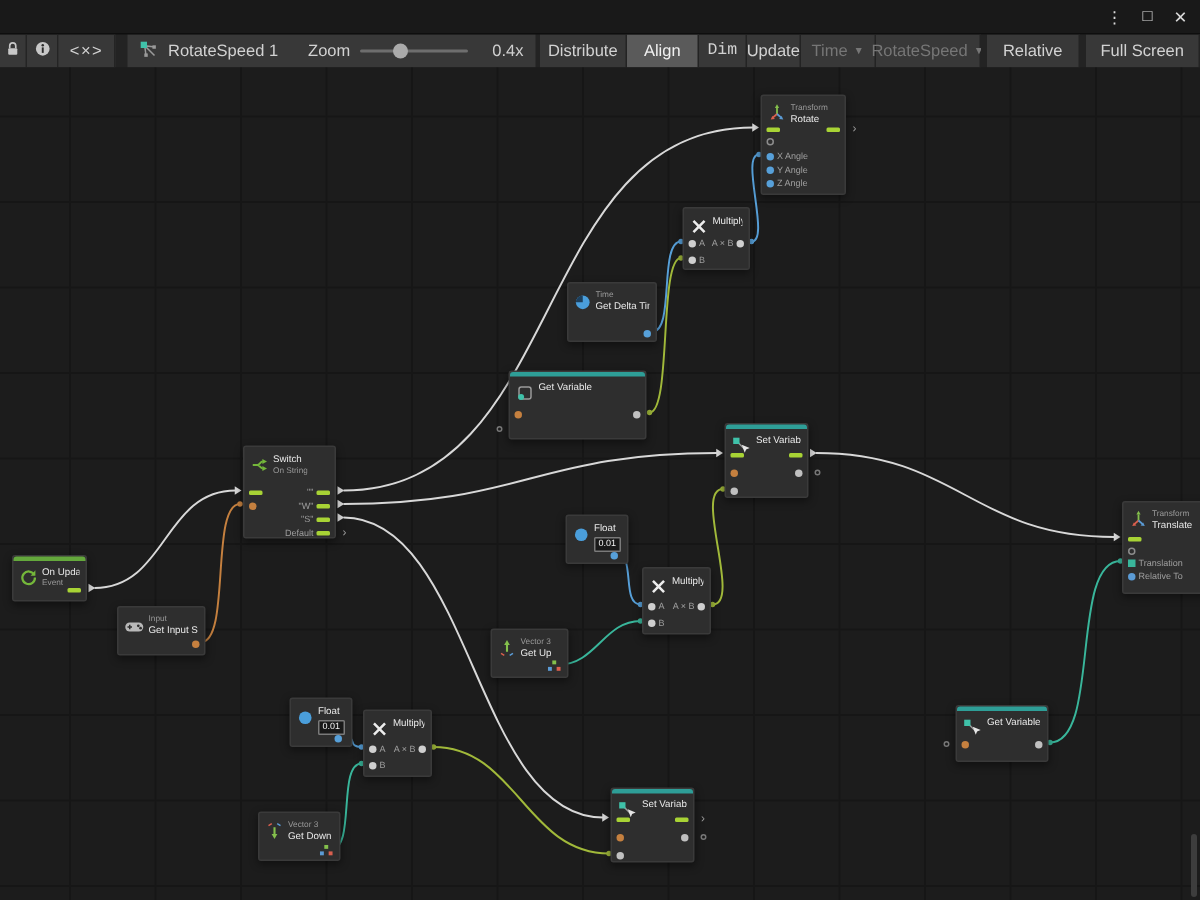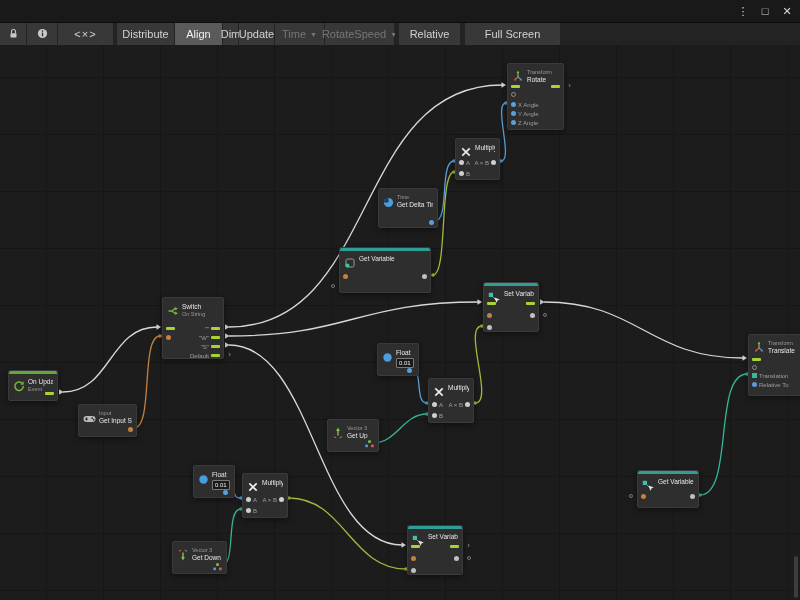--- a/index.html
+++ b/index.html
@@ -83,47 +83,61 @@
         </svg></span>
   </div>
   <div class="seg tbtn" id="btn-info">
     <span><svg width="11" height="11" viewBox="0 0 12 12">
           <circle cx="6" cy="6" r="5" fill="#c8c8c8"></circle>
           <circle cx="6" cy="3.4" r="0.9" fill="#2b2b2b"></circle>
           <rect x="5.3" y="5" width="1.4" height="4" fill="#2b2b2b"></rect>
         </svg></span>
   </div>
   <div class="seg tbtn" id="btn-code">&lt;×&gt;</div>
+  <div class="seg" id="graphseg">
+    <span><svg width="13" height="12" viewBox="0 0 13 12">
+          <path d="M3.5 3.5L10 10M3.5 3.5l5.5.7M3.5 3.5l.7 5.5" stroke="#9a9a9a" fill="none"></path>
+          <rect x="0.8" y="0.8" width="4.2" height="4.2" fill="#3fc1a9"></rect>
+          <rect x="8.6" y="3.2" width="2.3" height="2.3" fill="#9a9a9a"></rect>
+          <rect x="3.2" y="8.6" width="2.3" height="2.3" fill="#9a9a9a"></rect>
+        </svg></span>
+    <span class="glabel">RotateSpeed 1</span>
+    <span>Zoom</span>
+    <span id="zoomtrack">
+      <span id="zoomhandle" style="left: 22px;"></span>
+    </span>
+    <span id="zoomvalue">0.4x</span>
+  </div>
   <div id="viewbtns">
       <div class="vbtn" style="width: 58px;">
         <span>Distribute</span>
       </div>
       <div class="vbtn active" style="width: 48px;">
         <span>Align</span>
       </div>
-      <div class="vbtn" style="width: 16px;">
+      <div class="vbtn" style="width: 32px; font-family: Liberation Mono, monospace;">
         <span>Dim</span>
       </div>
       <div class="vbtn" style="width: 36px;">
         <span>Update</span>
       </div>
       <div class="vbtn disabled" style="width: 50px;">
         <span>Time</span>
         <span class="dd">▼</span>
       </div>
       <div class="vbtn disabled" style="width: 70px;">
         <span>RotateSpeed</span>
         <span class="dd">▼</span>
       </div>
       <div class="vgap"></div>
       <div class="vbtn" style="width: 62px;">
         <span>Relative</span>
       </div>
       <div class="vgap"></div>
-      <div class="vbtn" style="width: 96px;">
+      <div class="vbtn" style="width: 76px;">
         <span>Full Screen</span>
       </div>
     </div>
 </div>
 
 <div id="canvas">
   <svg id="wires" width="800" height="555">
       <path d="M 63 347 C 111 347, 109 282, 157 282" fill="none" stroke="#d8d8d8" stroke-width="1.3"></path>
       <polygon points="59,344.2 63.5,347 59,349.8" fill="#d8d8d8"></polygon>
       <polygon points="156.5,279.2 161,282 156.5,284.8" fill="#d8d8d8"></polygon>

